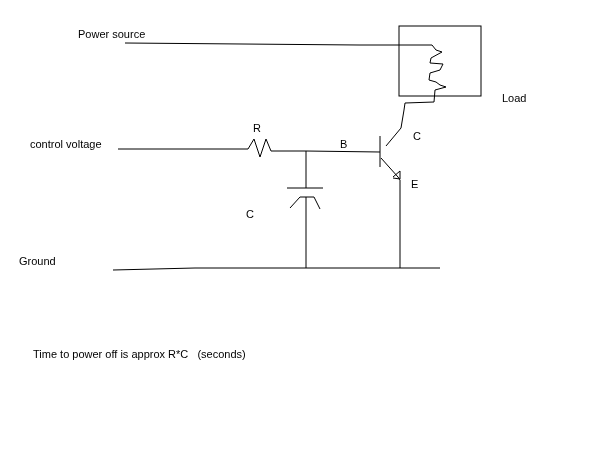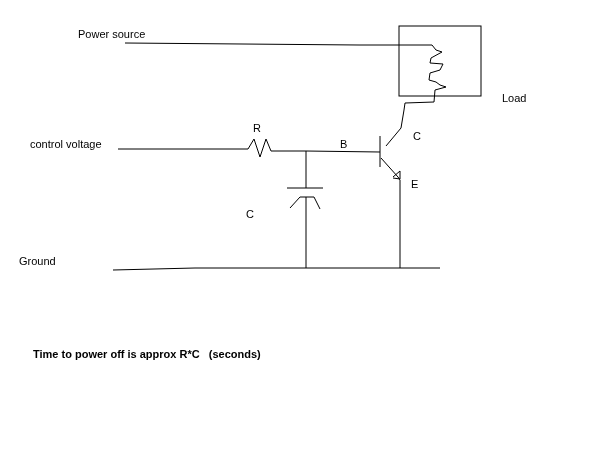--- a/index.html
+++ b/index.html
@@ -43,14 +43,14 @@
   <div class="lbl" style="left:34px;top:28px;margin-left:44px;">Power source</div>
   <div class="lbl" style="left:30px;top:138px;text-align:right;">control voltage</div>
   <div class="lbl" style="left:19px;top:255px;">Ground</div>
   <div class="lbl" style="left:502px;top:50px;margin-top:42px;">Load</div>
   <div class="lbl" style="left:253px;top:122px;">R</div>
   <div class="lbl" style="left:246px;top:208px;">C</div>
   <div class="lbl" style="left:340px;top:138px;">B</div>
   <div class="lbl" style="left:413px;top:130px;">C</div>
   <div class="lbl" style="left:411px;top:178px;">E</div>
 
-  <div class="lbl" style="left:33px;top:348px;white-space:pre;font-weight:bold;">Time to power off is approx R*C   (seconds)</div>
+  <div class="lbl" style="left:33px;top:348px;white-space:pre;">Time to power off is approx R*C   (seconds)</div>
 </div>
 
 </body></html>

